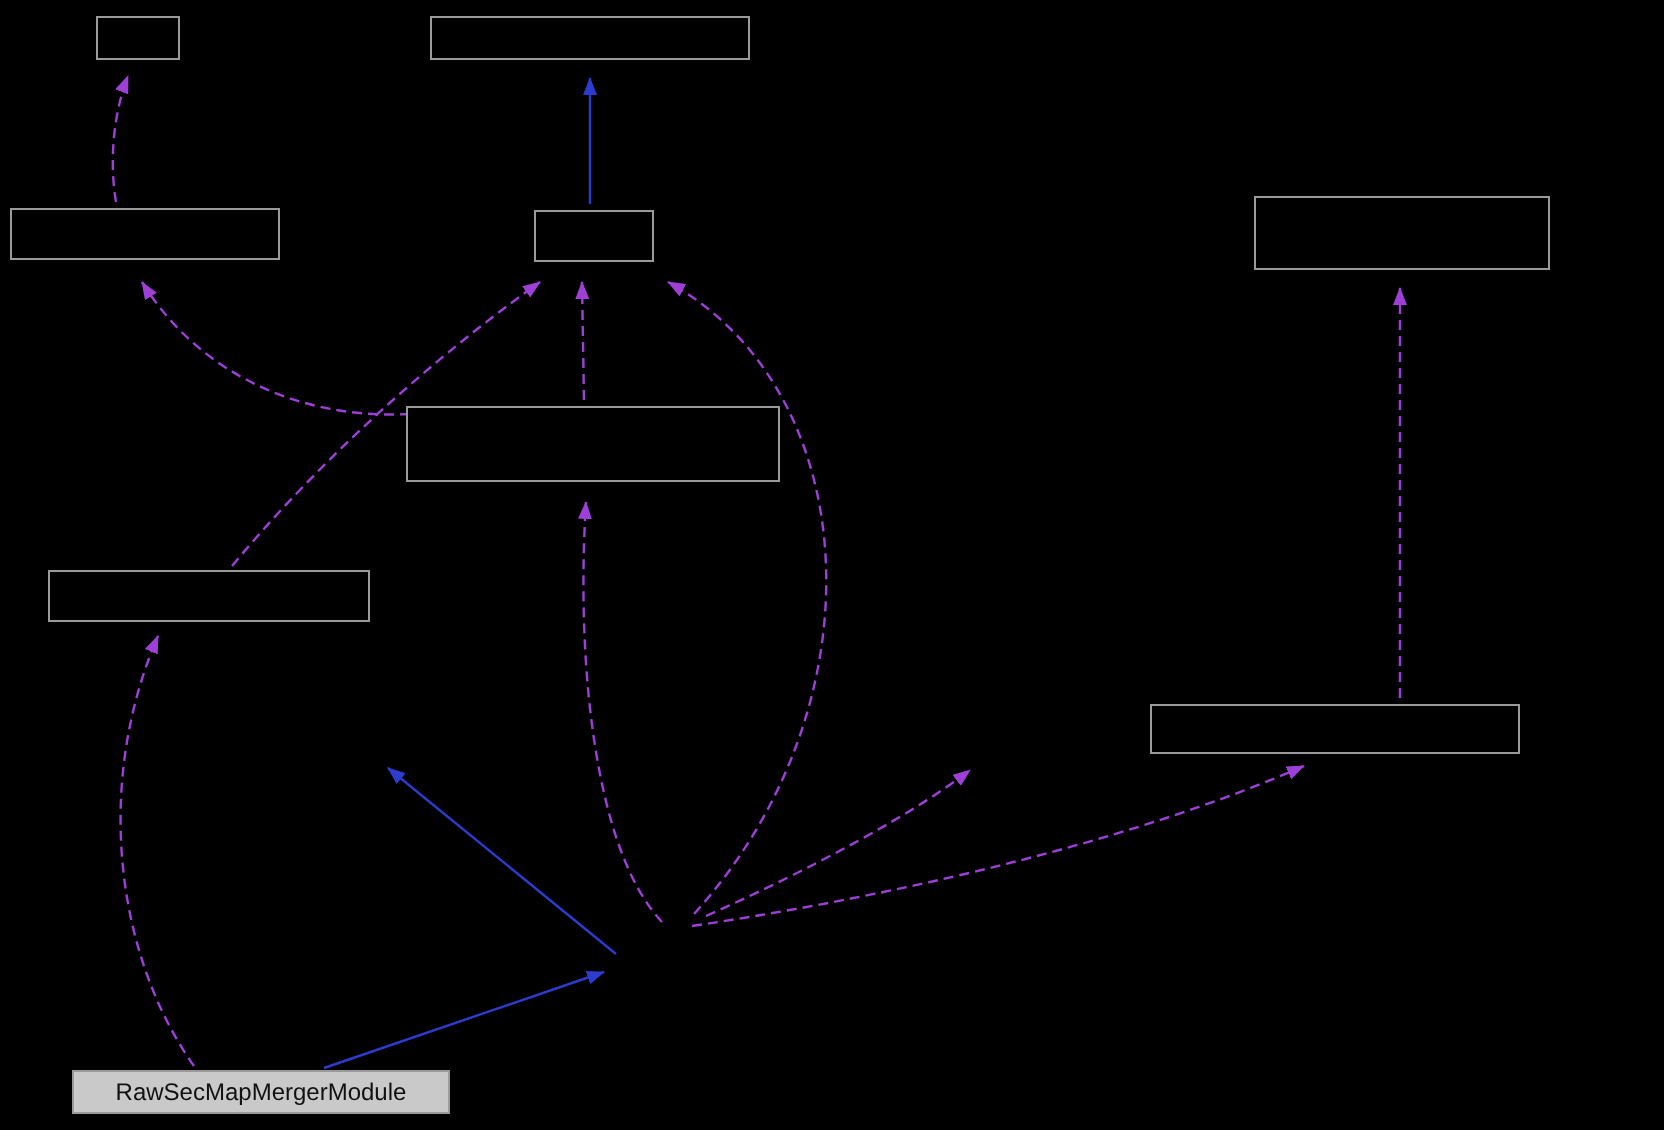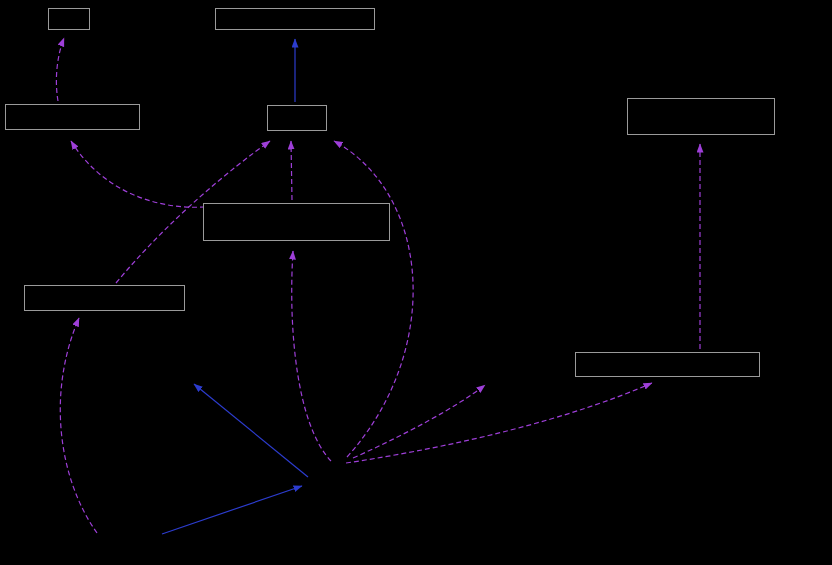--- a/index.html
+++ b/index.html
@@ -85,14 +85,17 @@
 
   <div class="node" style="left:48px;  top:8px;   width:42px;  height:22px;"></div>
   <div class="node" style="left:215px; top:8px;   width:160px; height:22px;"></div>
   <div class="node" style="left:5px;   top:104px; width:135px; height:26px;"></div>
   <div class="node" style="left:267px; top:105px; width:60px;  height:26px;"></div>
   <div class="node" style="left:627px; top:98px;  width:148px; height:37px;"></div>
   <div class="node" style="left:203px; top:203px; width:187px; height:38px;"></div>
   <div class="node" style="left:24px;  top:285px; width:161px; height:26px;"></div>
   <div class="node" style="left:575px; top:352px; width:185px; height:25px;"></div>
 
+  <div class="node main" style="left:36px; top:535px; width:189px; height:22px;">
+    <span>RawSecMapMergerModule</span>
+  </div>
 
 </div>
 
 </body></html>

